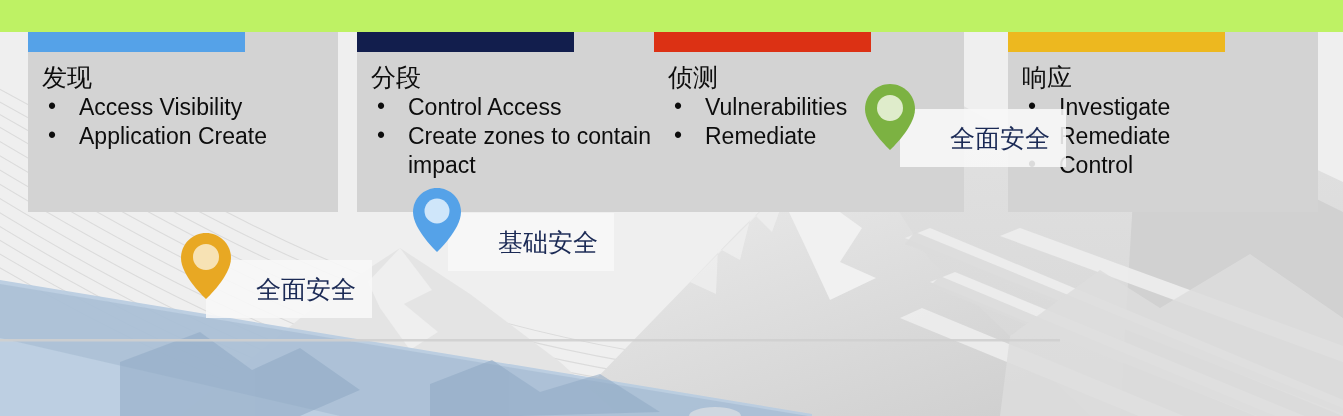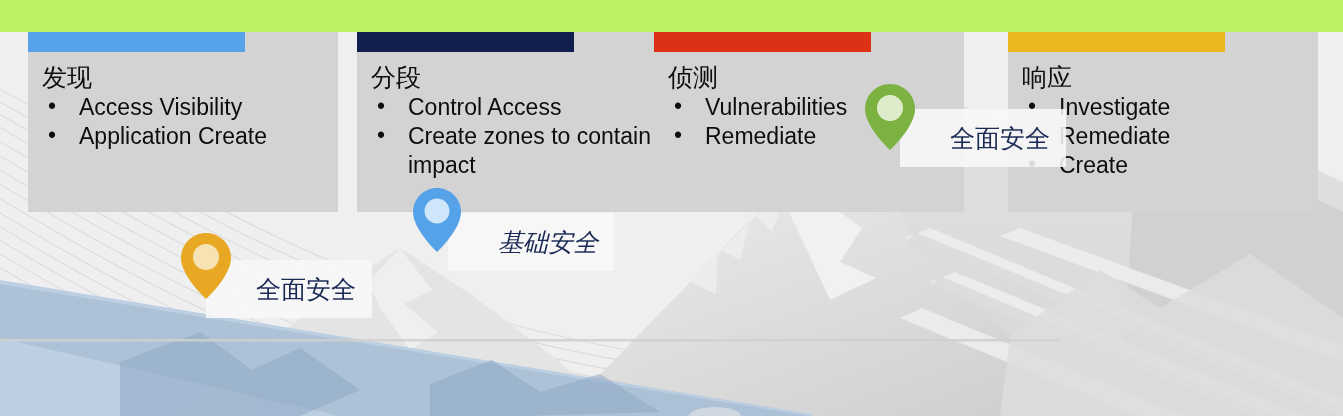--- a/index.html
+++ b/index.html
@@ -188,38 +188,38 @@
       </div>
     </div>
 
     <div class="card" style="left:1008px;width:310px;">
       <div class="card-bar" style="width:217px;background:#edb81f;"></div>
       <div class="card-body">
         <div class="card-title">响应</div>
         <ul class="bullets">
           <li>Investigate</li>
           <li>Remediate</li>
-          <li>Create</li>
+          <li>Control</li>
         </ul>
       </div>
     </div>
   </div>
 
   <div class="layer-pins" style="position:absolute;left:0;top:0;width:1343px;height:416px;">
 
     <div class="pin-group" style="left:862px;top:82px;">
       <div class="pin-label" style="left:38px;top:27px;">全面安全</div>
       <svg class="pin-svg" width="56" height="70" viewBox="0 0 56 70">
         <path d="M28 2 C14.2 2 3 13.2 3 27 C3 45 28 68 28 68 C28 68 53 45 53 27 C53 13.2 41.8 2 28 2 Z" fill="#7cb242"></path>
         <circle cx="28" cy="26" r="13" fill="#dfeccb"></circle>
       </svg>
     </div>
 
     <div class="pin-group" style="left:410px;top:186px;">
-      <div class="pin-label" style="left:38px;top:27px;font-style:italic;">基础安全</div>
+      <div class="pin-label" style="left:38px;top:27px;">基础安全</div>
       <svg class="pin-svg" width="54" height="68" viewBox="0 0 54 68">
         <path d="M27 2 C13.7 2 3 12.7 3 26 C3 43.5 27 66 27 66 C27 66 51 43.5 51 26 C51 12.7 40.3 2 27 2 Z" fill="#55a2e8"></path>
         <circle cx="27" cy="25" r="12.5" fill="#cfe6fa"></circle>
       </svg>
     </div>
 
     <div class="pin-group" style="left:178px;top:231px;">
       <div class="pin-label" style="left:28px;top:29px;">全面安全</div>
       <svg class="pin-svg" width="56" height="70" viewBox="0 0 56 70">
         <path d="M28 2 C14.2 2 3 13.2 3 27 C3 45 28 68 28 68 C28 68 53 45 53 27 C53 13.2 41.8 2 28 2 Z" fill="#e8a823"></path>

